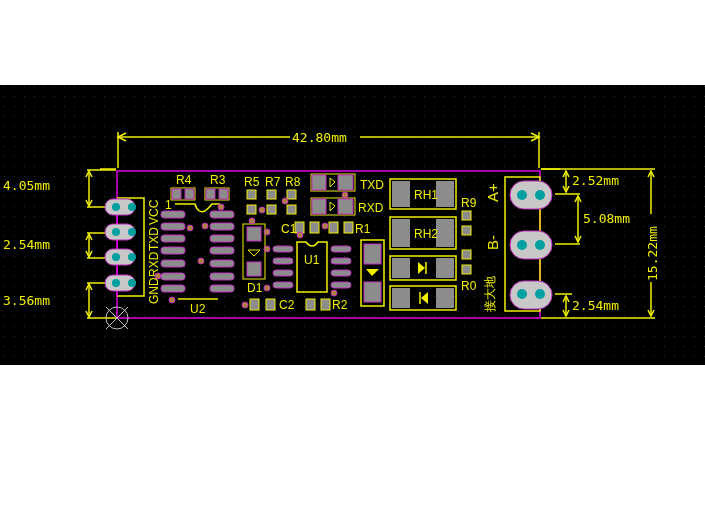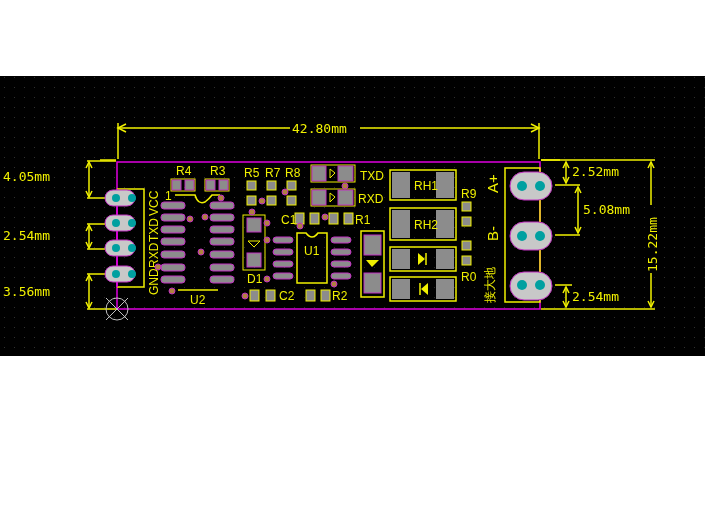--- a/index.html
+++ b/index.html
@@ -1,17 +1,17 @@
 <!DOCTYPE html>
 <html><head>
 <meta charset="utf-8">
 <style>
   html,body{margin:0;padding:0;background:#fff;}
   body{width:705px;height:512px;position:relative;overflow:hidden;font-family:"DejaVu Sans Mono","Liberation Mono",monospace;}
-  #board{position:absolute;left:0;top:76px;width:705px;height:238px;background:#86efac;}
+  #board{position:absolute;left:0;top:85px;width:705px;height:238px;background:#86efac;}
   svg{position:absolute;left:0;top:0;}
   .dim{fill:#f0f000;font-family:"DejaVu Sans Mono","Liberation Mono",monospace;font-size:13px;}
   .silk{fill:#f0f000;font-family:"Liberation Sans","DejaVu Sans",sans-serif;font-size:12px;}
   .silk-big{fill:#f0f000;font-family:"Liberation Sans","DejaVu Sans",sans-serif;font-size:15px;}
 </style>
 </head>
 <body>
 
 <div id="board">
 <svg width="705" height="280" viewBox="0 93 705 280" xmlns="http://www.w3.org/2000/svg">

